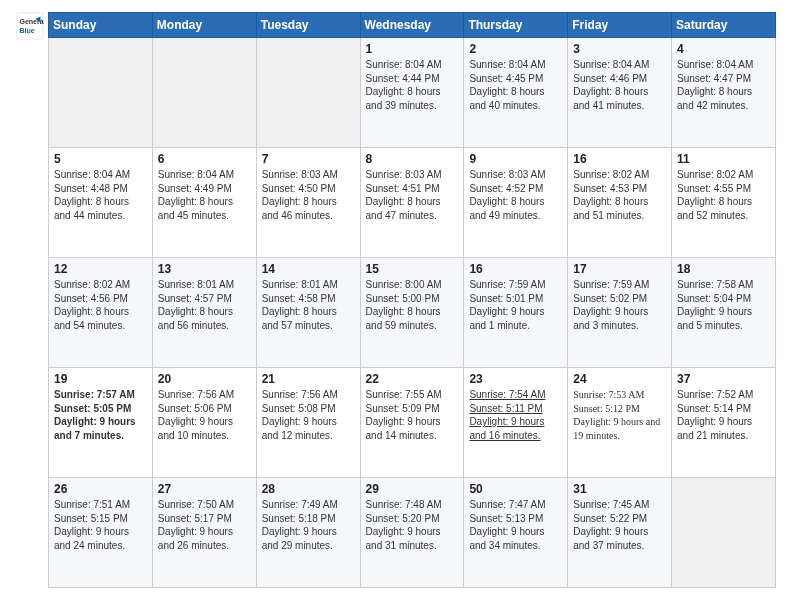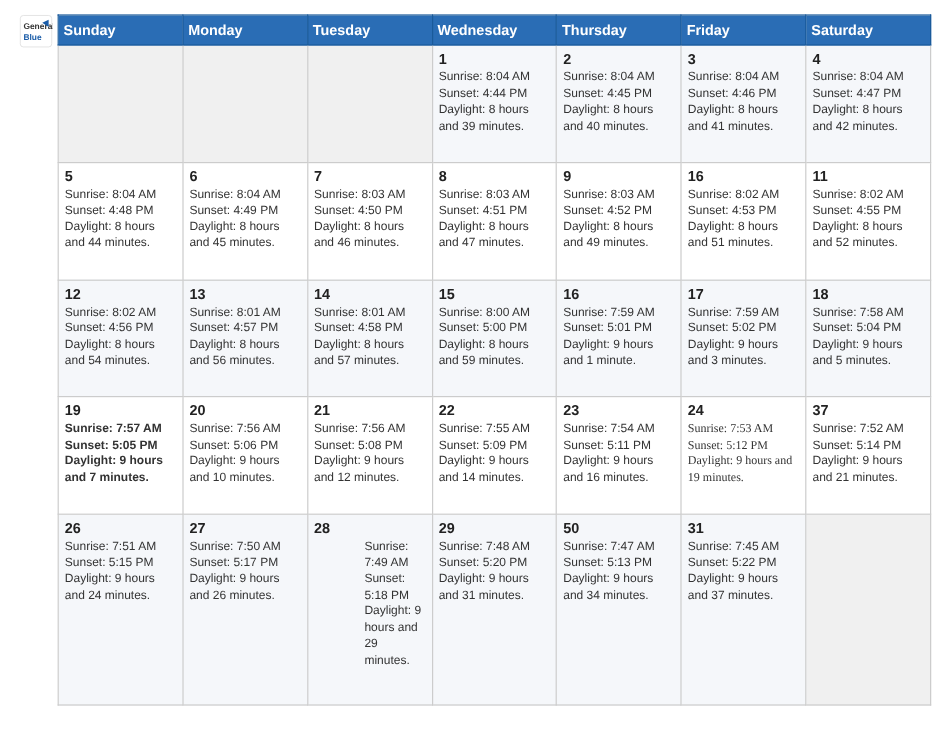--- a/index.html
+++ b/index.html
@@ -279,21 +279,21 @@
 Daylight: 9 hours and 12 minutes.</div>
           </td>
           <td>
             <div class="cell-day">22</div>
             <div class="cell-info" style="white-space: pre-line;">Sunrise: 7:55 AM
 Sunset: 5:09 PM
 Daylight: 9 hours and 14 minutes.</div>
           </td>
           <td>
             <div class="cell-day">23</div>
-            <div class="cell-info" style="white-space: pre-line;">Sunrise: 7:54 AM
+            <div class="cell-info" style="white-space: pre-line; text-decoration: underline;">Sunrise: 7:54 AM
 Sunset: 5:11 PM
 Daylight: 9 hours and 16 minutes.</div>
           </td>
           <td>
             <div class="cell-day">24</div>
             <div class="cell-info" style="white-space: pre-line; font-family: Liberation Serif, serif;">Sunrise: 7:53 AM
 Sunset: 5:12 PM
 Daylight: 9 hours and 19 minutes.</div>
           </td>
           <td>
@@ -311,21 +311,21 @@
 Daylight: 9 hours and 24 minutes.</div>
           </td>
           <td>
             <div class="cell-day">27</div>
             <div class="cell-info" style="white-space: pre-line;">Sunrise: 7:50 AM
 Sunset: 5:17 PM
 Daylight: 9 hours and 26 minutes.</div>
           </td>
           <td>
             <div class="cell-day">28</div>
-            <div class="cell-info" style="white-space: pre-line; margin-left: 42px;">Sunrise: 7:49 AM
+            <div class="cell-info" style="white-space: pre-line;">Sunrise: 7:49 AM
 Sunset: 5:18 PM
 Daylight: 9 hours and 29 minutes.</div>
           </td>
           <td>
             <div class="cell-day">29</div>
             <div class="cell-info" style="white-space: pre-line;">Sunrise: 7:48 AM
 Sunset: 5:20 PM
 Daylight: 9 hours and 31 minutes.</div>
           </td>
           <td>

